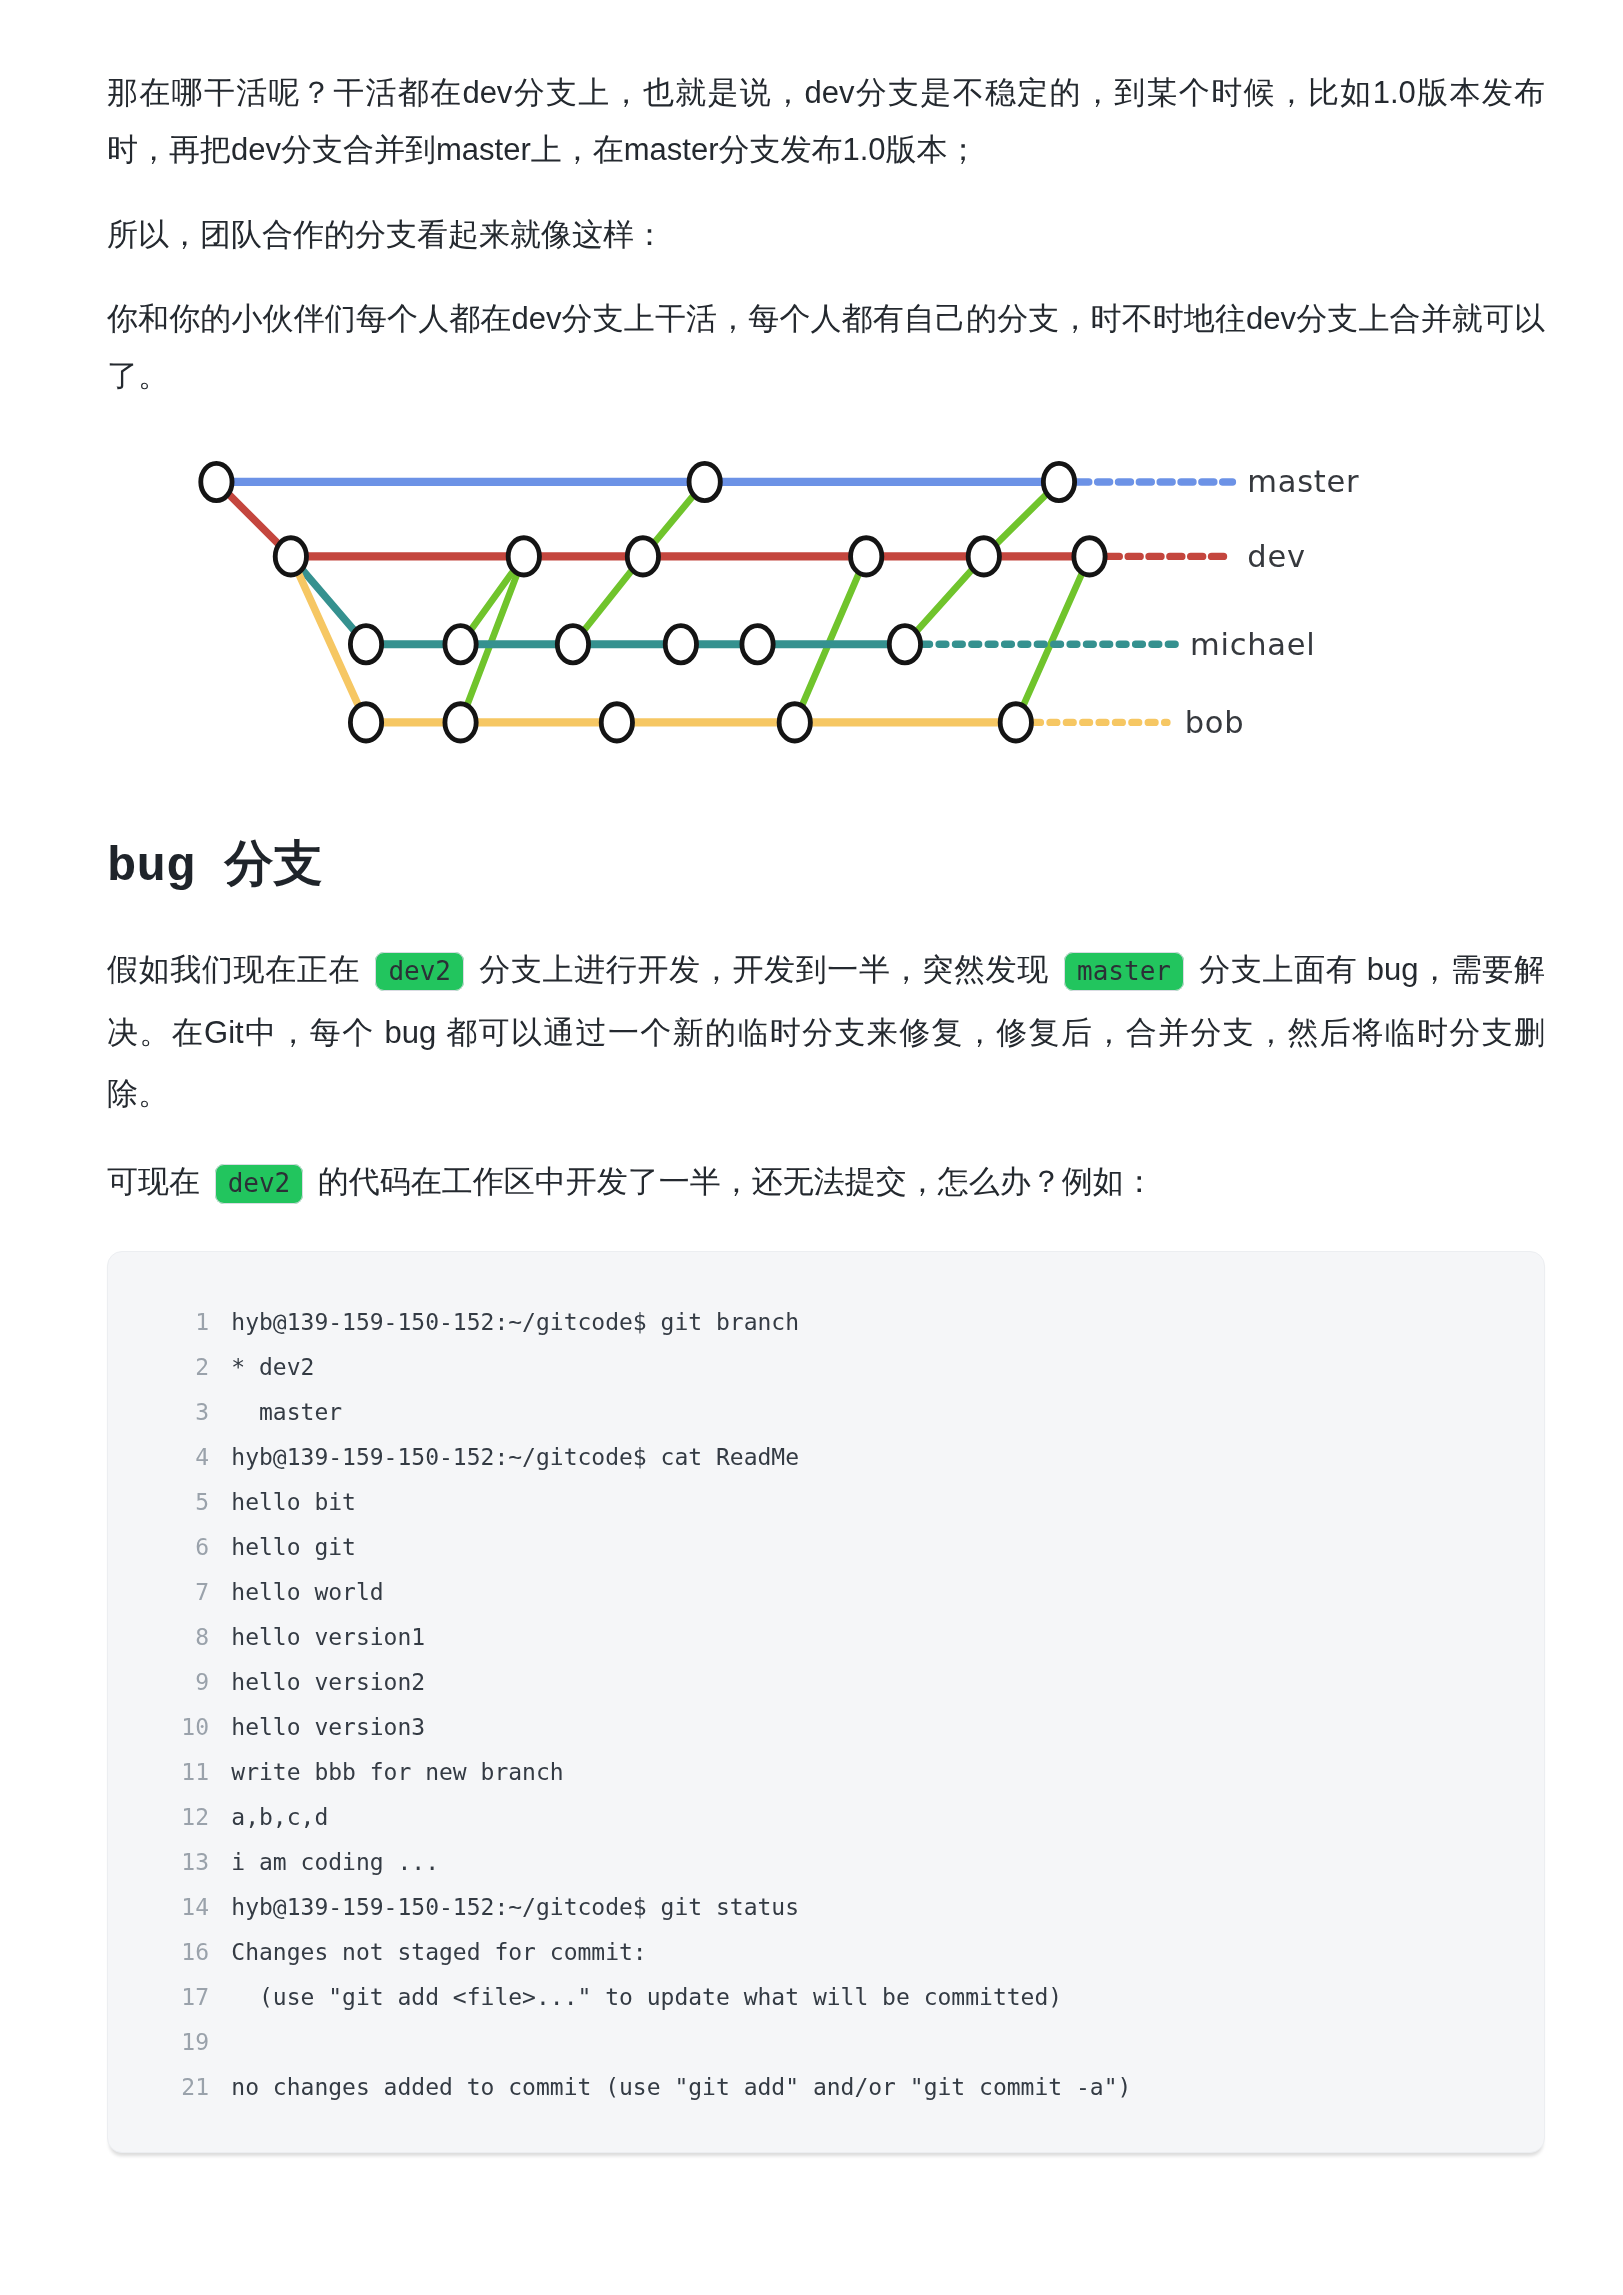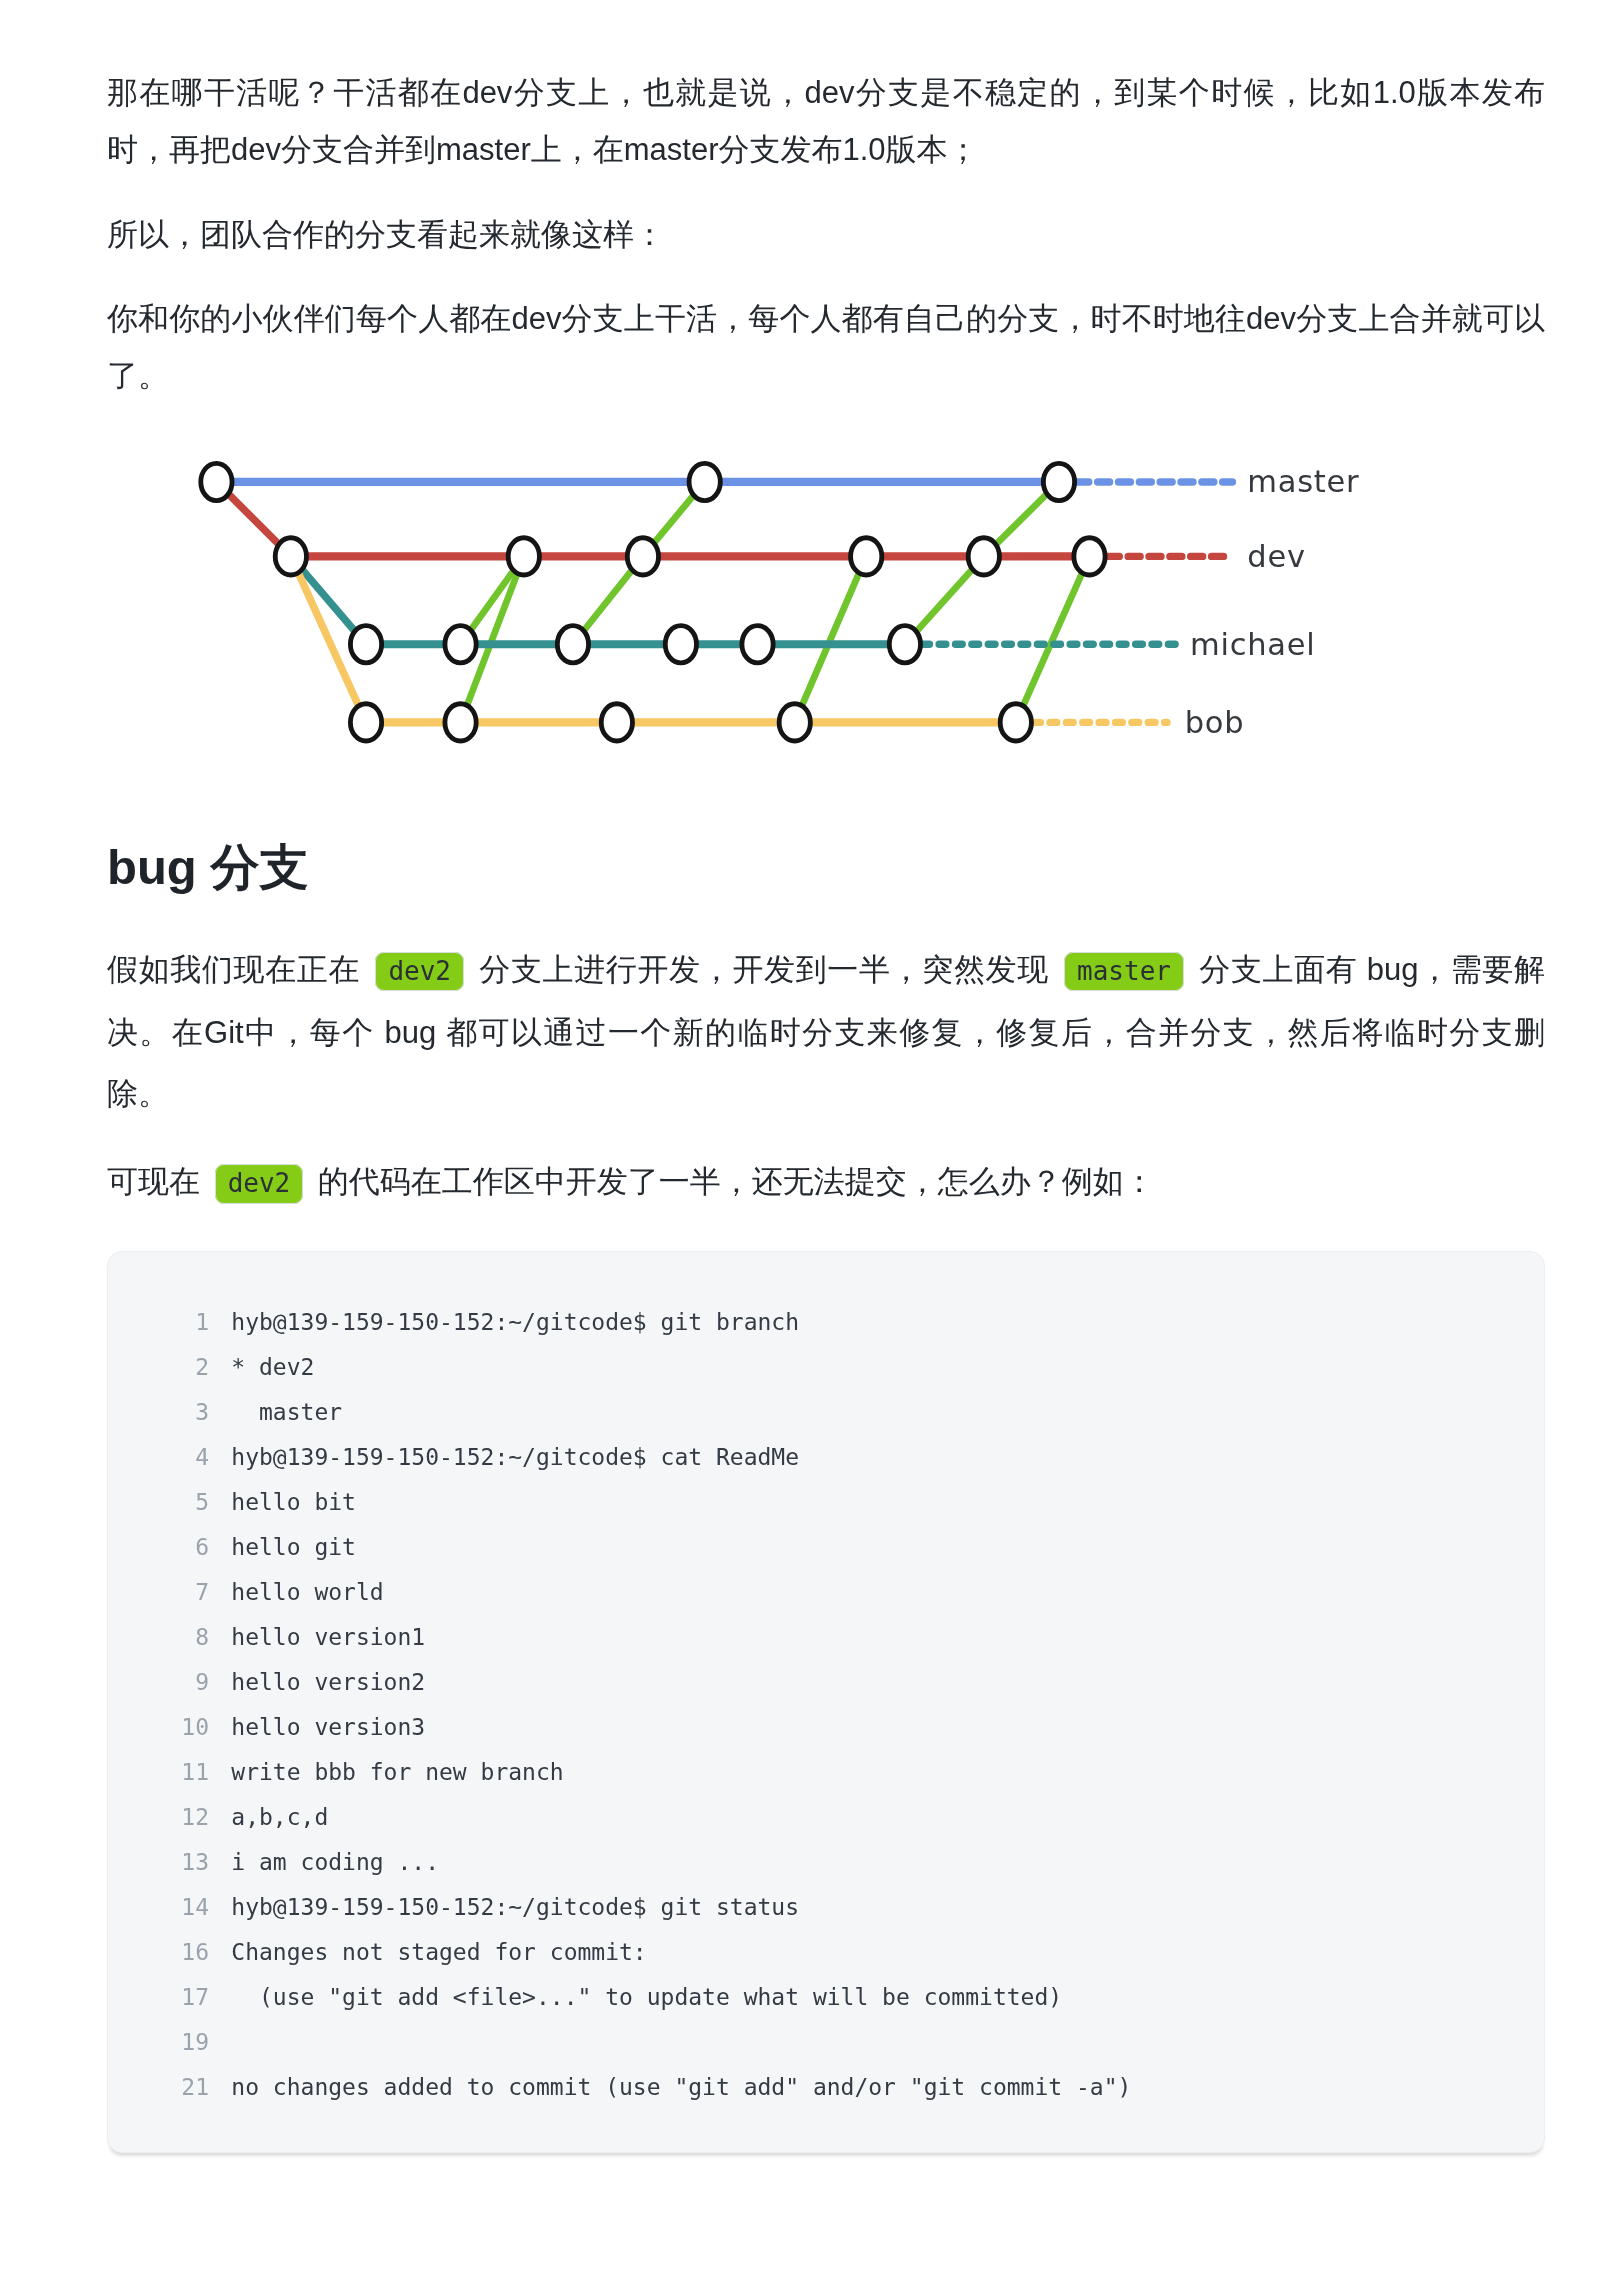--- a/index.html
+++ b/index.html
@@ -1,24 +1,24 @@
 <!DOCTYPE html>
 <html style="font-size:12px"><head>
 <meta charset="utf-8">
 <style>
   html,body{margin:0;padding:0;background:#ffffff;}
   body{width:1624px;height:2295px;overflow:hidden;
        font-family:"Liberation Sans","DejaVu Sans",sans-serif;color:#24292f;}
   main{padding:64px 79px 0 79px;margin-left:28px;}
   p.body, p.rich{font-size:31px;line-height:57px;margin:0 0 27.5px 0;text-align:justify;}
   p.rich{line-height:61px;}
-  h2{font-size:49px;line-height:60px;margin:52px 0 42px 0;font-weight:bold;color:#1f242a;}
+  h2{font-size:49px;line-height:60px;margin:52px 0 42px 0;font-weight:bold;color:#1f242a;font-family:Liberation Mono, monospace;}
   figure{margin:13.4px 0 0 0;padding:0;height:353px;}
   .chip{font-family:"DejaVu Sans Mono","Liberation Mono",monospace;font-size:26px;
-        background:#84cc16;border:1.5px solid #d9dce2;border-radius:9px;
+        background:#22c55e;border:1.5px solid #d9dce2;border-radius:9px;
         padding:3px 12px 4.5px 12px;margin:0 6px;color:#2b3036;white-space:nowrap;}
   .codeblock{background:#f5f6f8;border:1.5px solid #eceef1;border-radius:15px;
         margin-top:37px;padding:48px 30px 42px 27px;
         box-shadow:0 4.5px 3.7px -2.2px rgba(0,0,0,.14);}
   .row{display:flex;align-items:baseline;line-height:45px;
         font-family:"DejaVu Sans Mono","Liberation Mono",monospace;font-size:23px;}
   .ln{width:74px;flex:none;text-align:right;color:#9aa2ab;margin-right:22.3px;}
   .ct{white-space:pre;color:#343b44;}
   .ct.b{font-weight:normal;}
   svg text{font-family:"DejaVu Sans","Liberation Sans",sans-serif;}

